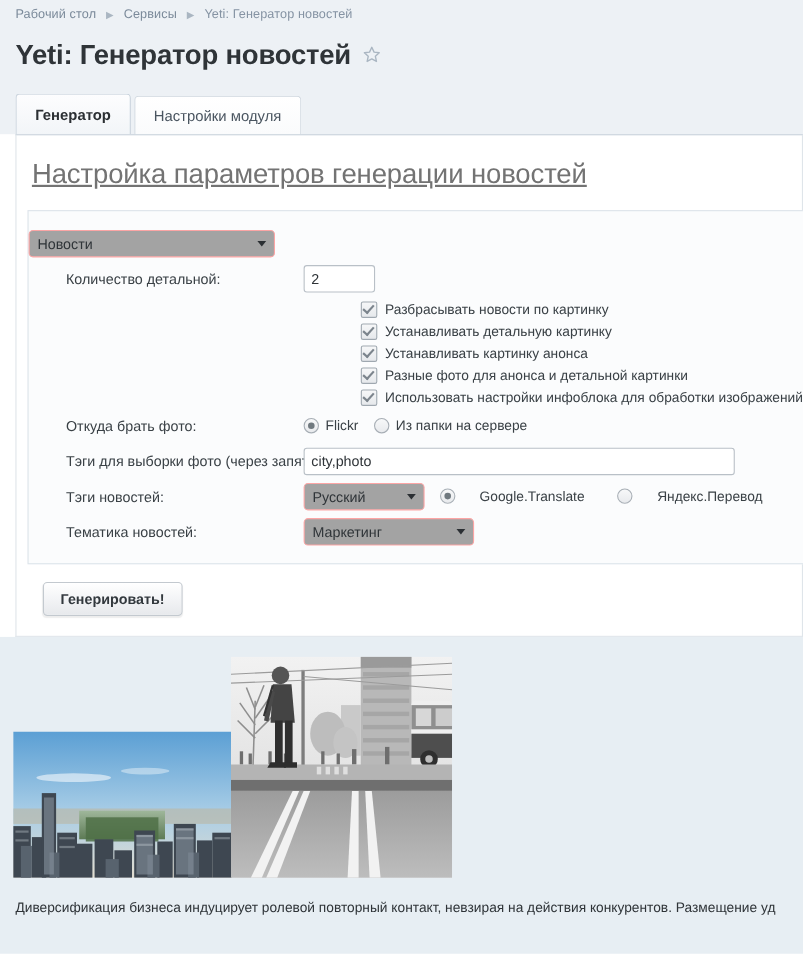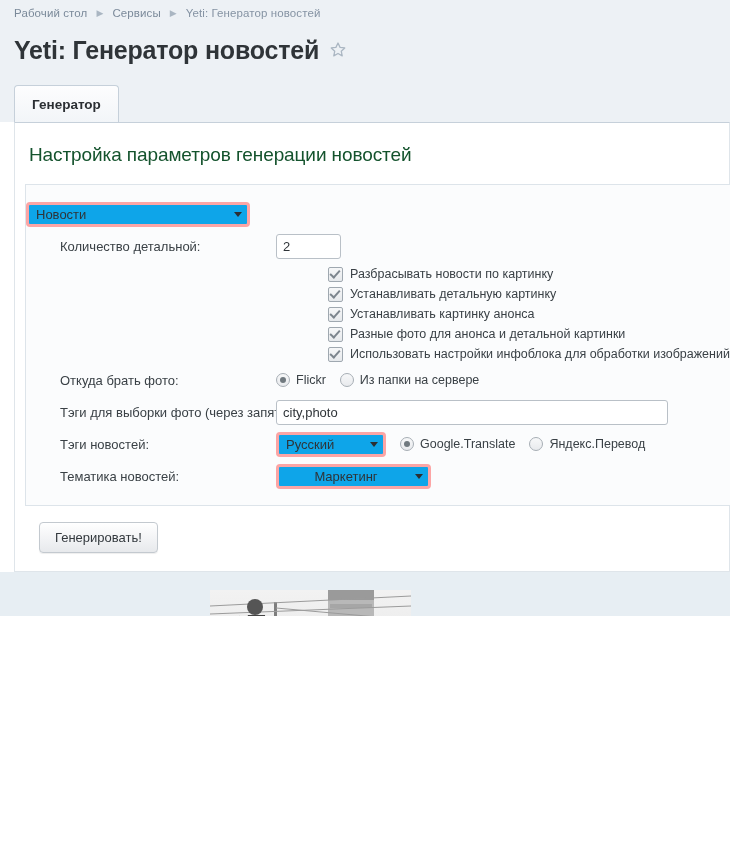--- a/index.html
+++ b/index.html
@@ -11,21 +11,21 @@
     height: 867px;
     overflow: hidden;
     background: #ffffff;
     font-family: "Liberation Sans", sans-serif;
     font-size: 13px;
     color: #333333;
   }
   .page {
     position: relative;
     width: 730px;
-    height: 616px;
+    height: 867px;
     overflow: hidden;
   }
 
   
   .admin-top {
     background: #edf1f5;
     padding: 0;
     position: relative;
   }
   .breadcrumb {
@@ -123,26 +123,27 @@
     border-left: 1px solid #dfe5ea;
     border-right: 1px solid #dfe5ea;
     border-bottom: 1px solid #dfe5ea;
     padding: 0 0 18px 0;
     position: relative;
     min-height: 410px;
     box-sizing: border-box;
     width: 716px;
   }
   .section-title {
-    font-size: 19px;
-    color: #14532d;
+    font-size: 25px;
+    color: #737373;
     padding: 21px 0 0 14px;
     font-weight: normal;
     margin: 0 0 18px 0;
     letter-spacing: -0.1px;
+    text-decoration: underline;
   }
 
   
   .form-box {
     border: 1px solid #dde4ea;
     background: #fbfcfd;
     margin: 0 0 0 10px;
     padding: 16px 0 16px 0;
     width: 710px;
     box-sizing: border-box;
@@ -172,23 +173,23 @@
     align-items: center;
   }
 
   
   select.ui-select {
     font-family: "Liberation Sans", sans-serif;
     font-size: 13px;
     color: #2f3438;
     height: 25px;
     padding: 2px 22px 2px 7px;
-    border: 3px solid #fca5a5;
+    border: 1px solid #fca5a5;
     border-radius: 4px;
-    background-color: #0ea5e9;
+    background-color: #a3a3a3;
     -webkit-appearance: none;
     -moz-appearance: none;
     appearance: none;
     box-sizing: border-box;
     cursor: pointer;
   }
   .select-wrap {
     position: relative;
     display: inline-block;
   }
@@ -198,21 +199,21 @@
     top: 50%;
     margin-top: -2px;
     width: 0; height: 0;
     border-left: 4px solid transparent;
     border-right: 4px solid transparent;
     border-top: 5px solid #2b2f33;
     pointer-events: none;
   }
   .sel-infoblock { width: 224px; }
   .sel-lang { width: 110px; }
-  .sel-topic { width: 155px; text-align: center; }
+  .sel-topic { width: 155px; }
 
   input.ui-text {
     font-family: "Liberation Sans", sans-serif;
     font-size: 13px;
     color: #2f3438;
     height: 25px;
     padding: 2px 6px;
     border: 1px solid #b9c0c7;
     border-radius: 3px;
     background: #ffffff;
@@ -290,20 +291,21 @@
     font-family: "Liberation Sans", sans-serif;
     font-size: 13px;
     color: #33393e;
     padding: 8px 15px;
     border: 1px solid #c3c9cf;
     border-radius: 4px;
     background: linear-gradient(to bottom,#ffffff 0%,#f3f4f6 50%,#e7e9ec 100%);
     box-shadow: 0 1px 1px rgba(0,0,0,.07);
     cursor: pointer;
     line-height: 1;
+    font-weight: bold;
   }
 
   
   .results {
     background: #e7eef3;
     padding: 0 0 0 0;
     position: relative;
     height: 322px;
     overflow: hidden;
   }
@@ -368,20 +370,23 @@
       <span class="fav-star">
         <svg width="18" height="18" viewBox="0 0 20 20" aria-hidden="true">
           <path d="M10 2.2l2.3 4.9 5.2.6-3.9 3.6 1.1 5.2L10 13.9l-4.7 2.6 1.1-5.2L2.5 7.7l5.2-.6z" fill="none" stroke="#aab6c2" stroke-width="1.4" stroke-linejoin="round"></path>
         </svg>
       </span>
     </div>
 
     <div class="tabs">
       <div class="tab active">
         <span>Генератор</span>
+      </div>
+      <div class="tab inactive">
+        <span>Настройки модуля</span>
       </div>
     </div>
   </div>
 
   <div class="content-panel">
 
     <div class="section-title">Настройка параметров генерации новостей</div>
 
     <div class="form-box">
 
@@ -447,21 +452,21 @@
 
       <div class="form-row">
         <div class="lbl">Тэги новостей:</div>
         <div class="fld">
           <span class="select-wrap">
             <select class="ui-select sel-lang">
               <option>Русский</option>
             </select>
             <span class="caret"></span>
           </span>
-          <span class="radio-group" style="margin-left:14px;">
+          <span class="radio-group" style="margin-left:14px;gap:16px;">
             <span class="radio on"></span>
             <span class="radio-label">Google.Translate</span>
             <span class="radio"></span>
             <span class="radio-label">Яндекс.Перевод</span>
           </span>
         </div>
       </div>
 
       <div class="form-row" style="margin-bottom:0;">
         <div class="lbl">Тематика новостей:</div>

